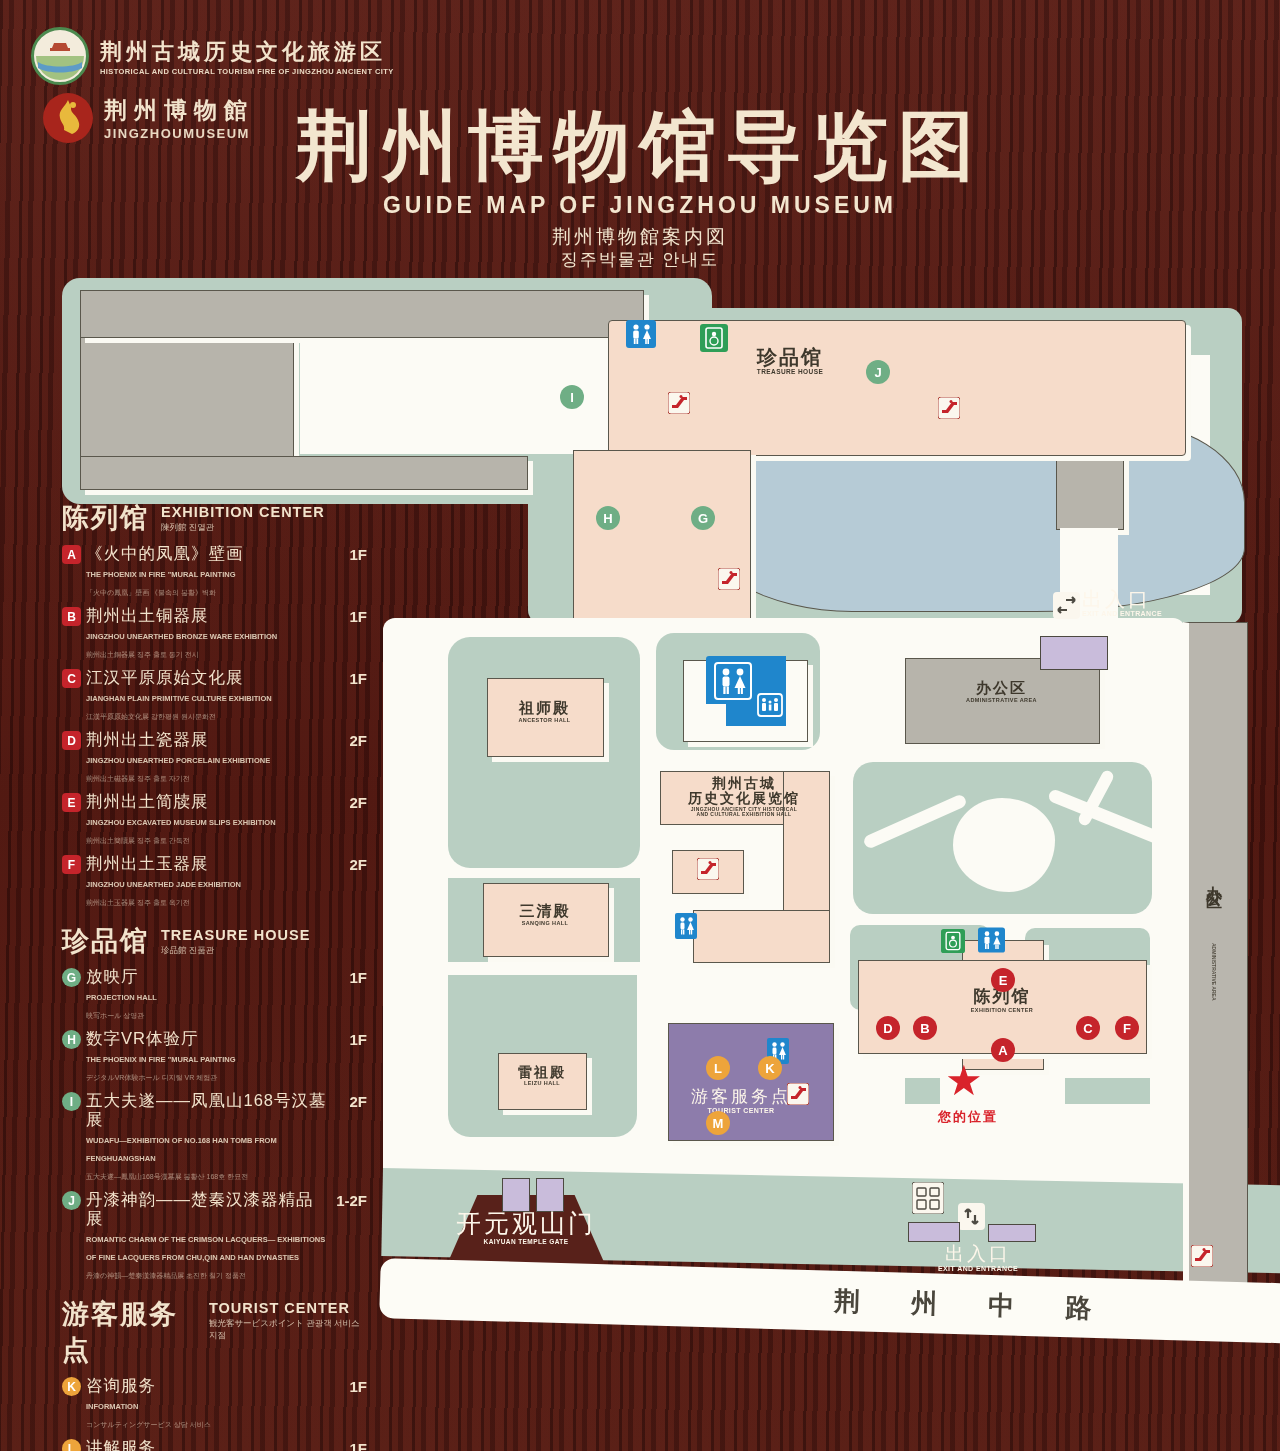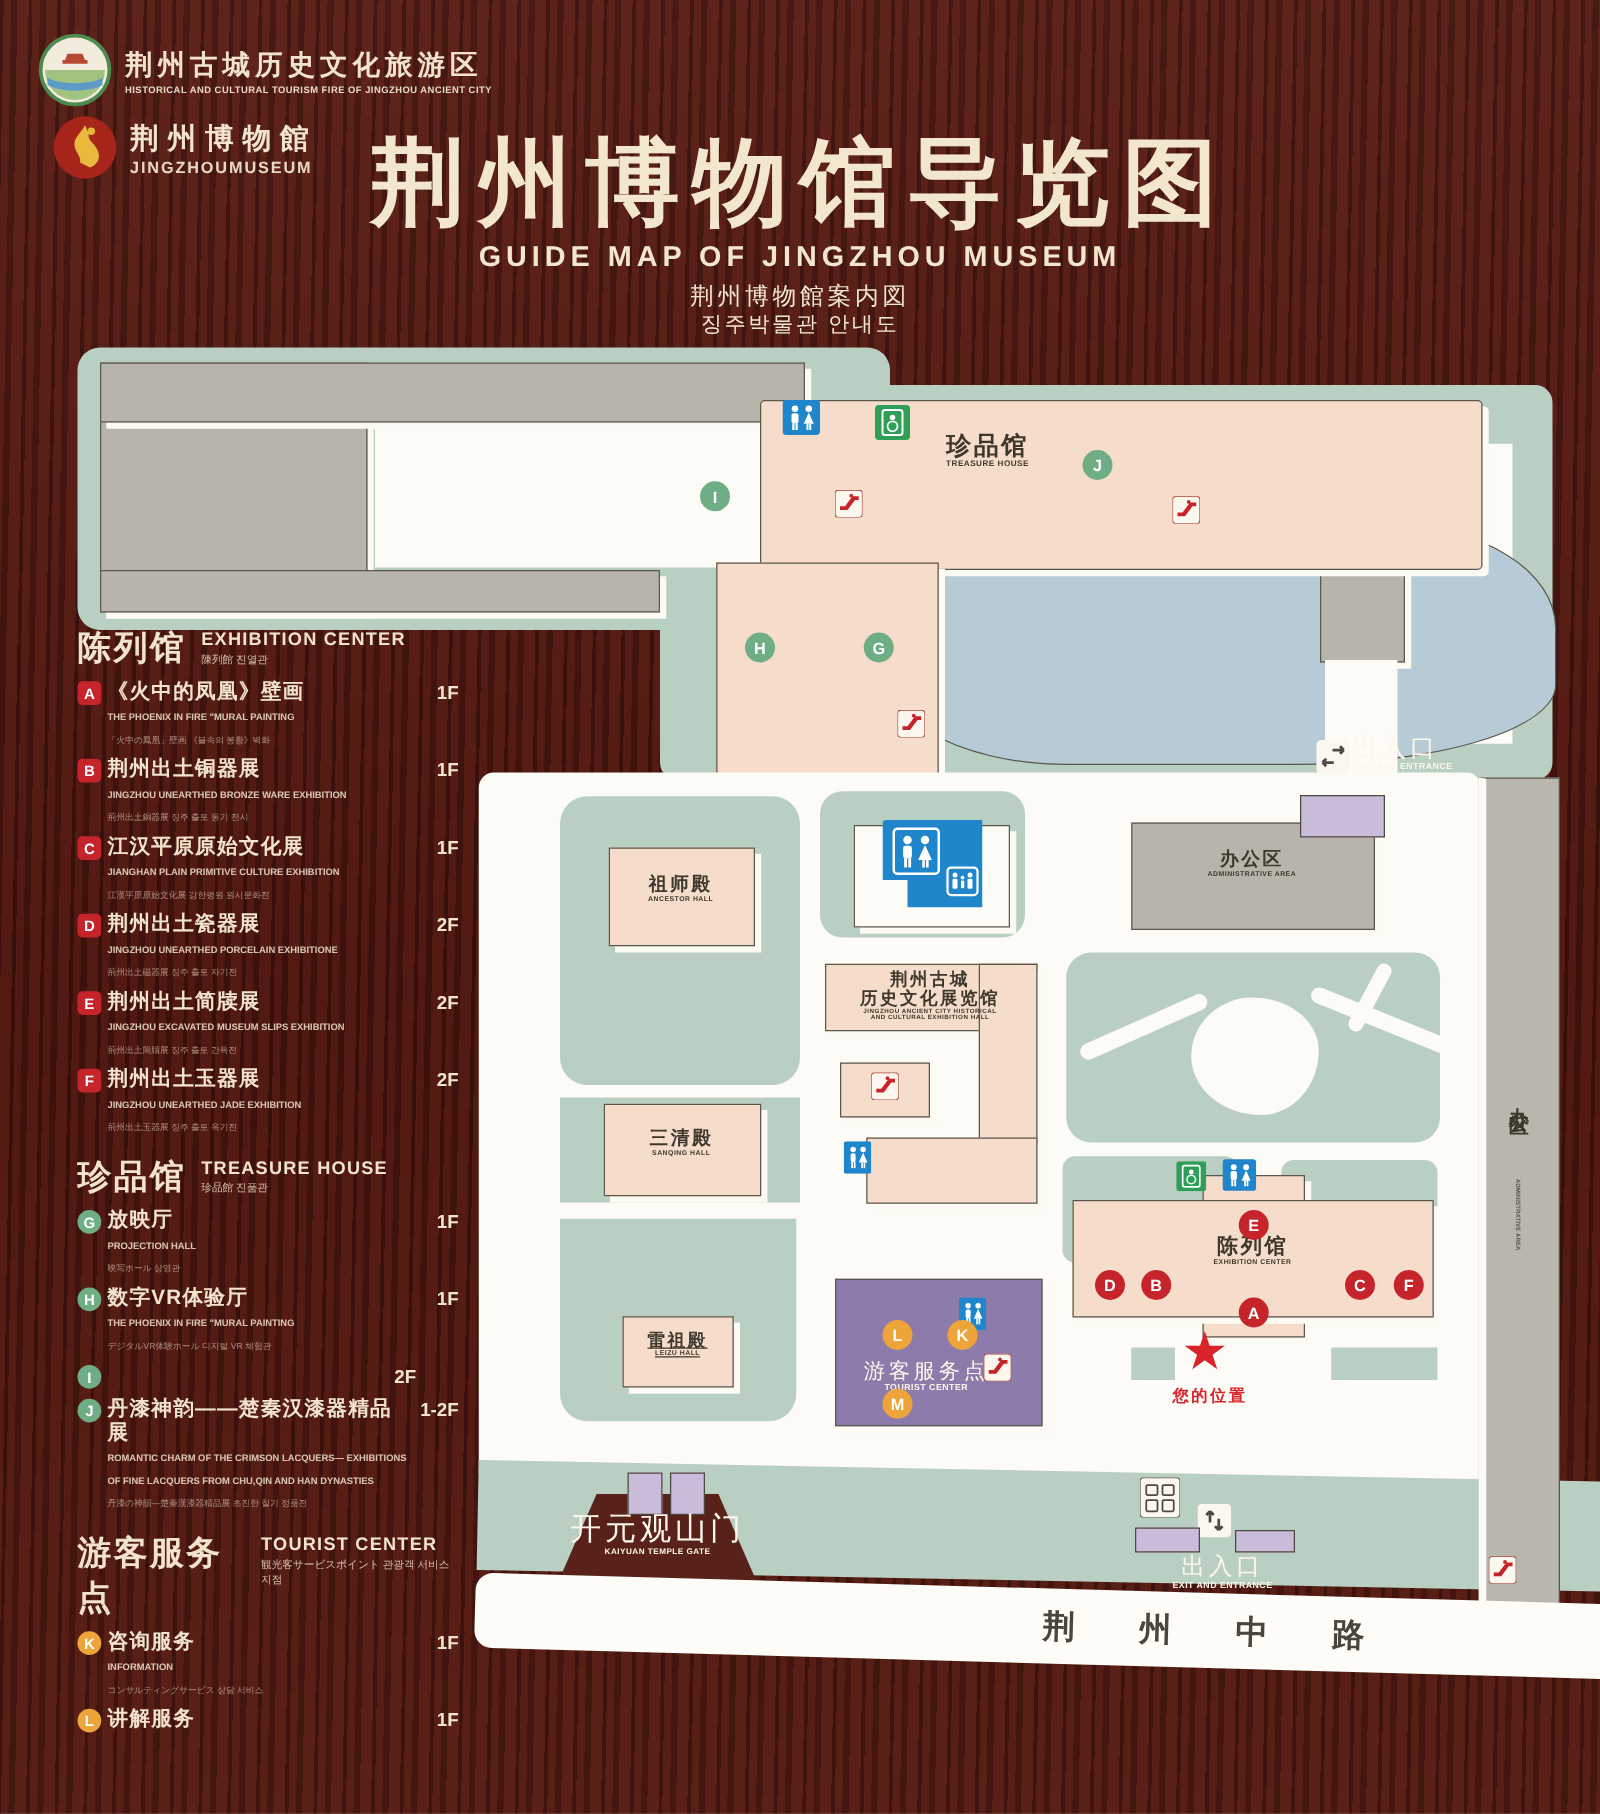--- a/index.html
+++ b/index.html
@@ -21,21 +21,21 @@
   .title-kr{font-size:17px;color:#f3e6cf;letter-spacing:2px;text-align:center;width:100%;}
   
   .sidebar{position:absolute;left:62px;top:500px;width:305px;color:#f2e3cc;}
   .sec-head{display:flex;align-items:flex-start;gap:12px;margin-bottom:8px;}
   .sec-head .h-cn{font-size:27px;font-weight:bold;letter-spacing:2px;}
   .sec-head .h-side{padding-top:4px;}
   .sec-head .h-en{font-size:14.5px;font-weight:bold;letter-spacing:1px;}
   .sec-head .h-sub{font-size:8.5px;opacity:.8;margin-top:2px;}
   .leg-item{display:grid;grid-template-columns:24px 1fr 34px;align-items:start;margin-bottom:7px;}
   .leg-item .txts{padding-right:4px;}
-  .leg-cn{font-size:16.5px;font-weight:bold;letter-spacing:1px;line-height:1.15;text-align:center;}
+  .leg-cn{font-size:16.5px;font-weight:normal;letter-spacing:1px;line-height:1.15;text-align:center;}
   .leg-en{font-size:7.5px;font-weight:bold;opacity:.85;line-height:1.25;}
   .leg-sub{font-size:7px;opacity:.55;line-height:1.2;}
   .leg-fl{font-size:15px;font-weight:bold;text-align:right;padding-top:2px;}
   .badge{width:19px;height:19px;display:inline-flex;align-items:center;justify-content:center;
     color:#fff;font-size:12px;font-weight:bold;margin-top:1px;}
   .badge.red{background:#c5242b;border-radius:4px;}
   .badge.green{background:#6fae85;border-radius:50%;}
   .badge.yellow{background:#eda43b;border-radius:50%;}
   .star-big{font-size:30px;color:#e03a2f;line-height:1;}
   
@@ -177,21 +177,21 @@
   <div class="blab" style="left:427px;top:430px;width:115px;">
     <span class="cn" style="font-size:15px;">祖师殿</span>
     <span class="en" style="font-size:5.5px;">ANCESTOR HALL</span>
   </div>
   <div class="bldg pink" style="left:423px;top:613px;width:124px;height:72px;"></div>
   <div class="blab" style="left:423px;top:633px;width:124px;">
     <span class="cn" style="font-size:15px;">三清殿</span>
     <span class="en" style="font-size:5.5px;">SANQING HALL</span>
   </div>
   <div class="bldg pink" style="left:438px;top:783px;width:87px;height:55px;"></div>
-  <div class="blab" style="left:432px;top:795px;width:100px;text-decoration:underline;">
+  <div class="blab" style="left:432px;top:795px;width:100px;">
     <span class="cn" style="font-size:14px;">雷祖殿</span>
     <span class="en" style="font-size:5.5px;">LEIZU HALL</span>
   </div>
 
   <div class="ground" style="left:596px;top:363px;width:164px;height:117px;border-radius:18px;"></div>
   <div class="bldg whitebldg" style="left:623px;top:390px;width:123px;height:80px;"></div>
   <svg class="icbox" style="left:646px;top:386px;" width="80" height="70" viewBox="0 0 80 70">
     <path d="M0 3a3 3 0 0 1 3-3h77v70H20V48H0z" fill="#1f86cc"></path>
     <rect x="9" y="7" width="36" height="36" rx="3" fill="none" stroke="#fff" stroke-width="2"></rect>
     <circle cx="20" cy="16" r="3.4" fill="#fff"></circle>
@@ -466,20 +466,25 @@
         <span class="txts">
           <span class="leg-cn">数字VR体验厅</span><br>
           <span class="leg-en">THE PHOENIX IN FIRE "MURAL PAINTING</span><br>
           <span class="leg-sub">デジタルVR体験ホール  디지털 VR 체험관</span>
         </span>
         <span class="leg-fl">1F</span>
       </div>
 
       <div class="leg-item">
         <span class="badge green">I</span>
+        <span class="txts">
+          <span class="leg-cn">五大夫遂——凤凰山168号汉墓展</span><br>
+          <span class="leg-en">WUDAFU—EXHIBITION OF NO.168 HAN TOMB FROM FENGHUANGSHAN</span><br>
+          <span class="leg-sub">五大夫遂—鳳凰山168号漢墓展  봉황산 168호 한묘전</span>
+        </span>
         <span class="leg-fl">2F</span>
       </div>
 
       <div class="leg-item">
         <span class="badge green">J</span>
         <span class="txts">
           <span class="leg-cn">丹漆神韵——楚秦汉漆器精品展</span><br>
           <span class="leg-en">ROMANTIC CHARM OF THE CRIMSON LACQUERS— EXHIBITIONS OF FINE LACQUERS FROM CHU,QIN AND HAN DYNASTIES</span><br>
           <span class="leg-sub">丹漆の神韻—楚秦漢漆器精品展  초진한 칠기 정품전</span>
         </span>

